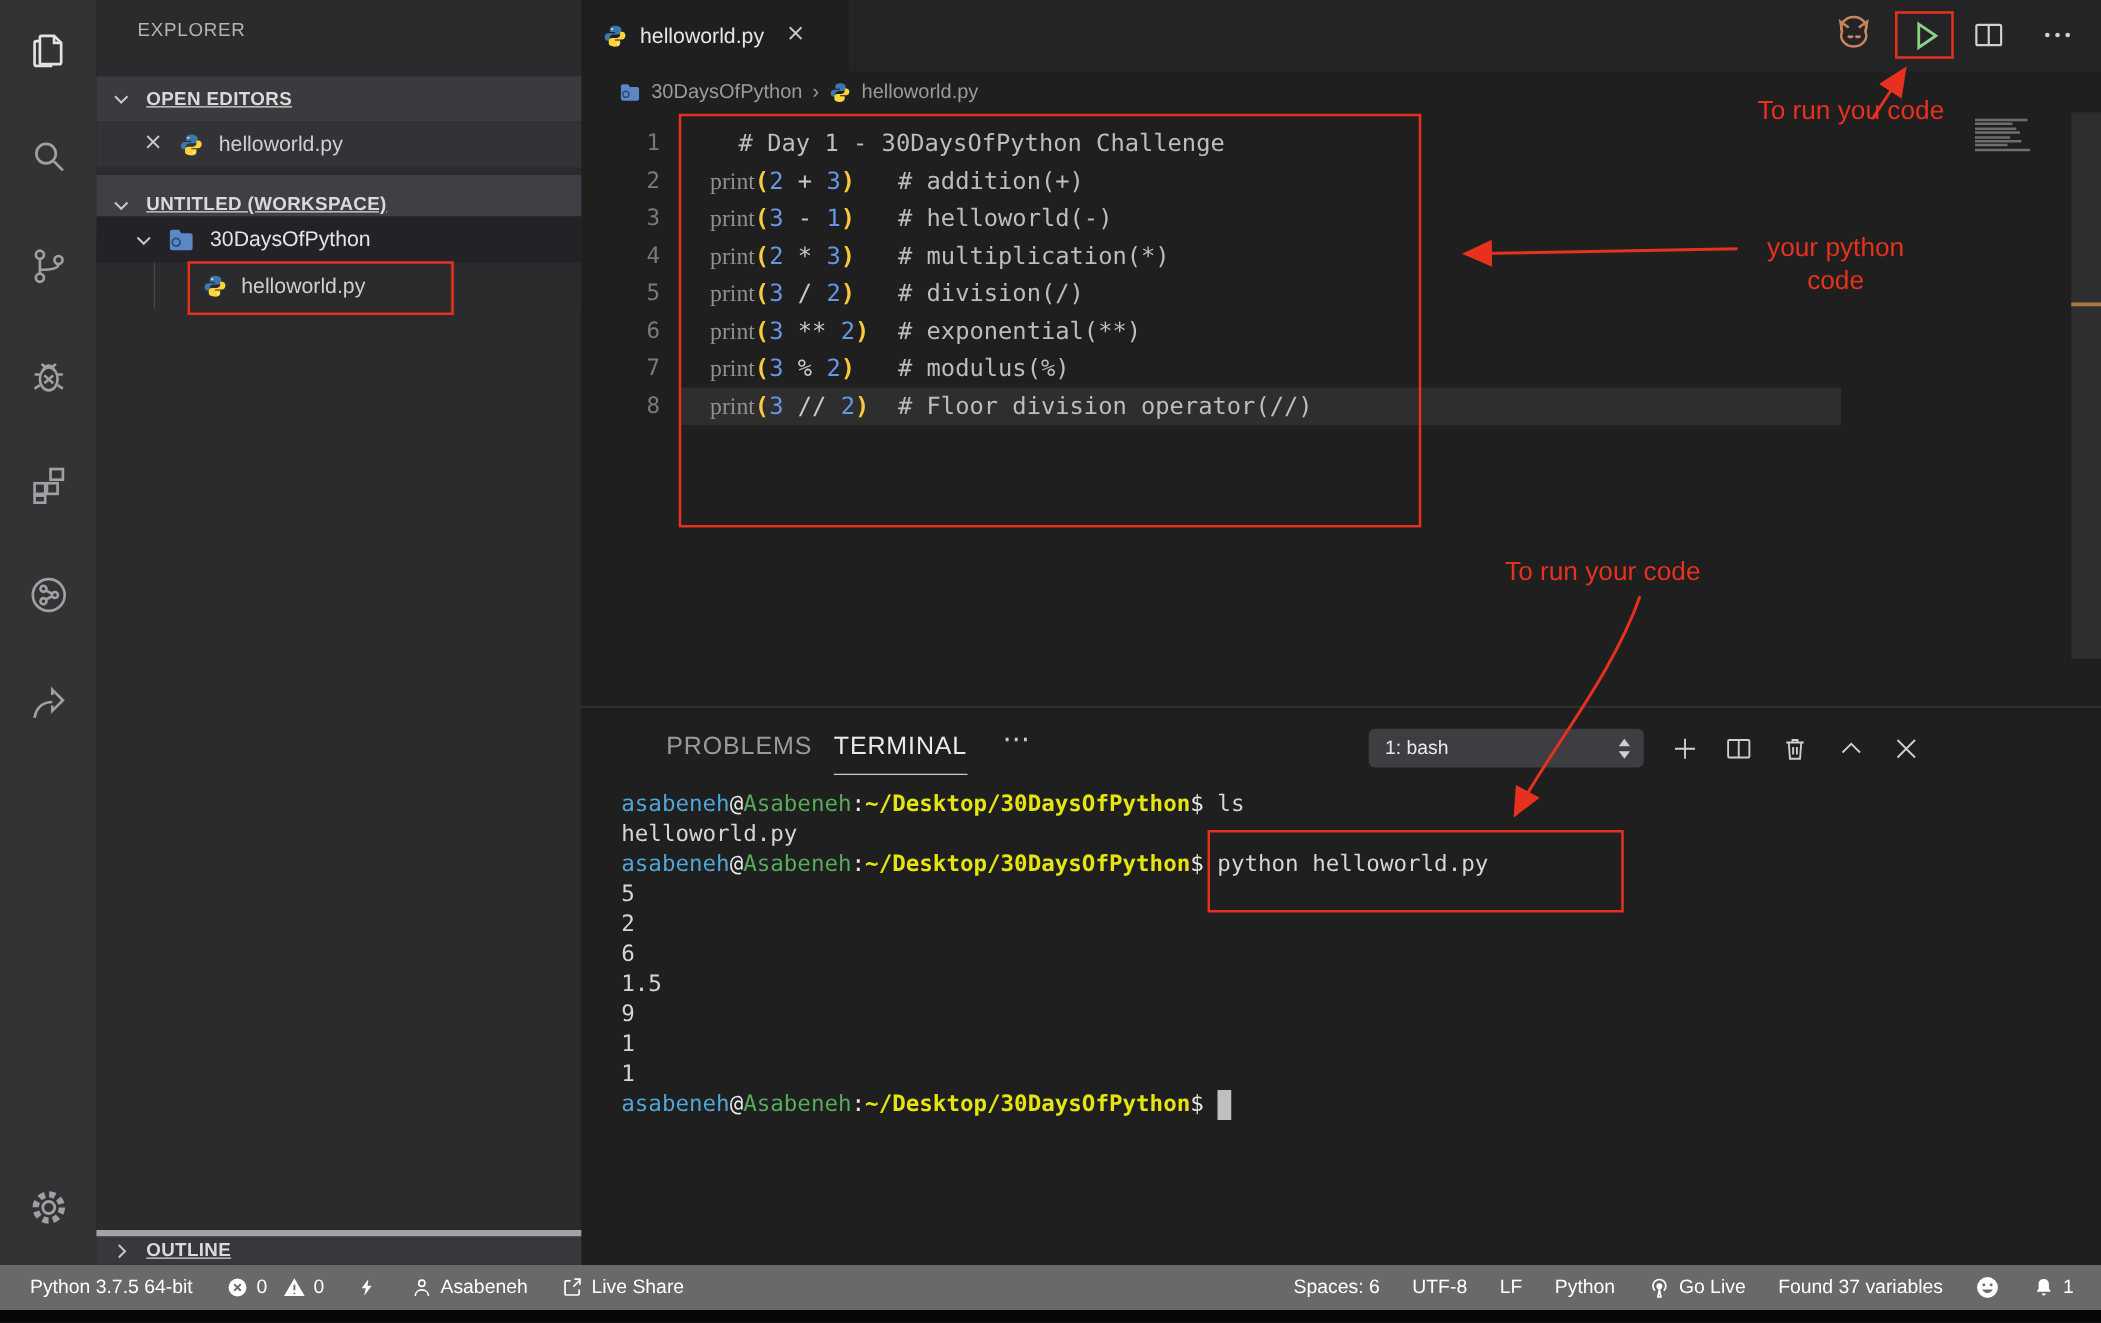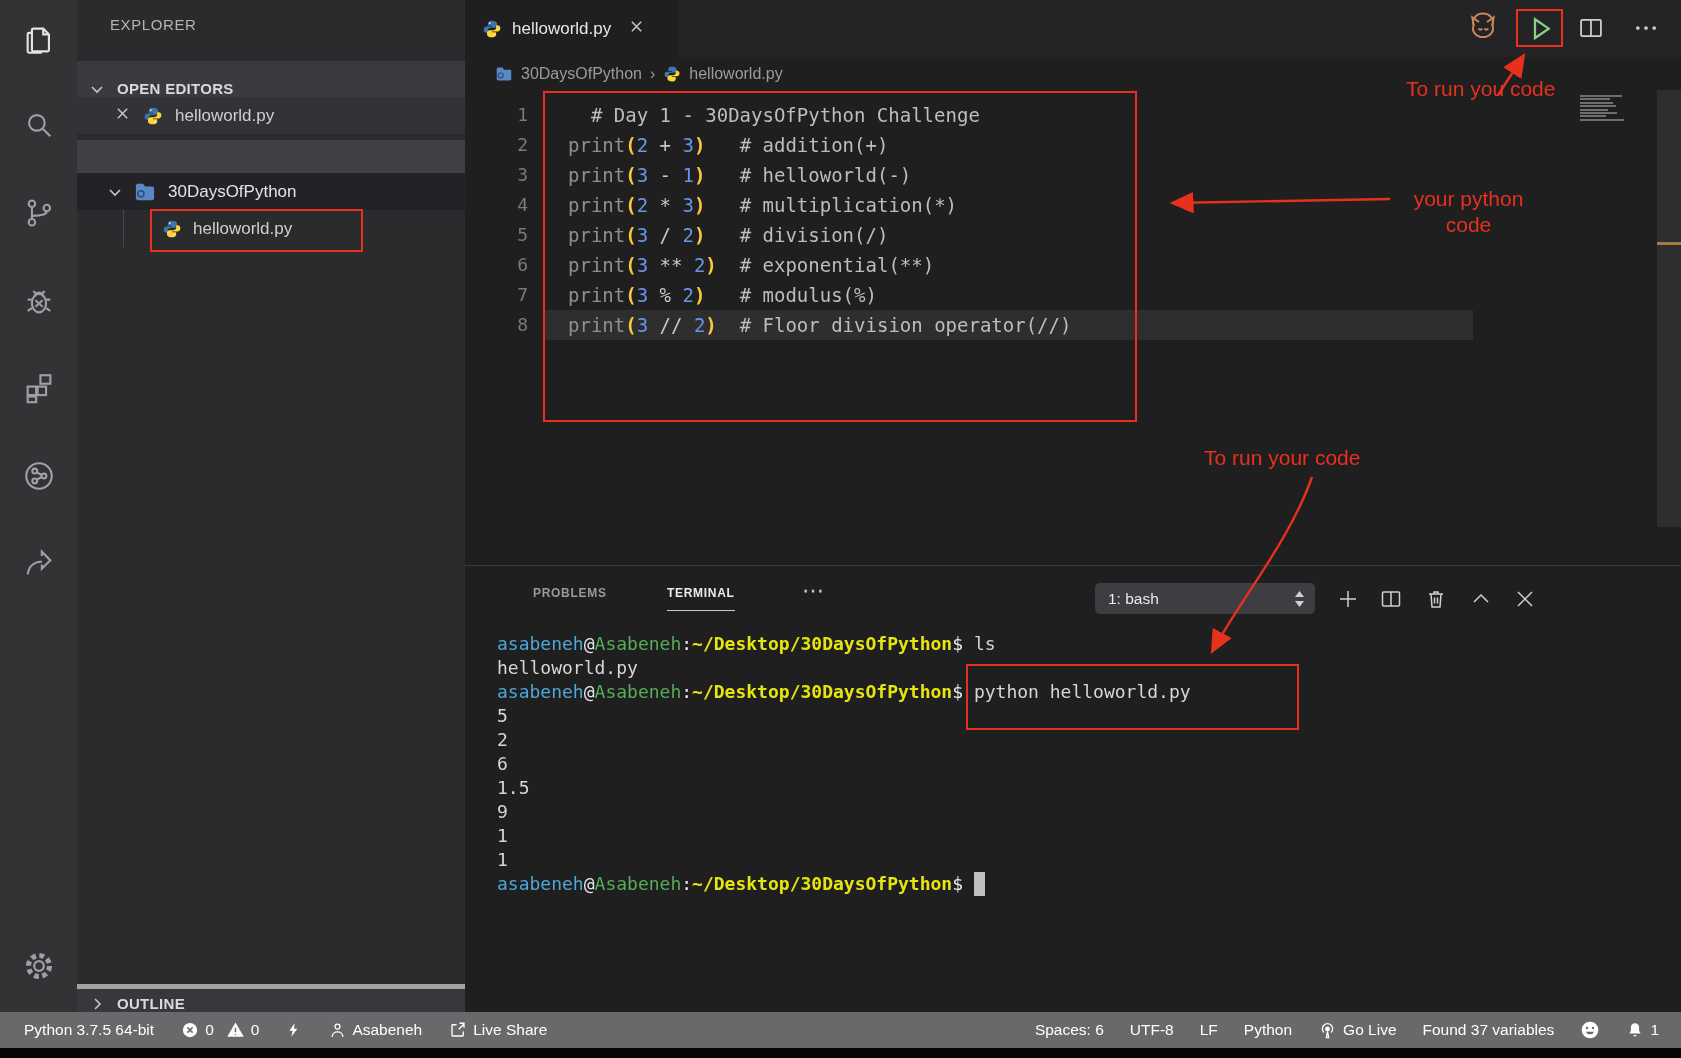--- a/index.html
+++ b/index.html
@@ -8,21 +8,21 @@
 
   
   .activity-bar { position:absolute; left:0; top:0; width:77px; height:1048px; background:#333336; z-index:3; }
   .ab-icon { position:absolute; left:19px; width:40px; height:40px; display:flex; align-items:center; justify-content:center; color:#9fa0a3; cursor:pointer; }
   .ab-icon.active { color:#e4e4e4; }
   .ab-icon svg { stroke:currentColor; fill:none; stroke-width:1.5; }
 
   
   .sidebar { position:absolute; left:77px; top:0; width:388px; height:1048px; background:#2b2b2e; z-index:2; color:#cfcfcf; }
   .sb-title { position:absolute; top:16px; left:33px; font-size:15px; letter-spacing:0.6px; color:#b4b4b6; }
-  .sb-header { position:absolute; left:0; width:100%; display:flex; align-items:flex-end; font-size:15px; font-weight:bold; color:#dadada; letter-spacing:0.3px; cursor:pointer; }
+  .sb-header { position:absolute; left:0; width:100%; display:flex; align-items:center; font-size:15px; font-weight:bold; color:#dadada; letter-spacing:0.3px; cursor:pointer;text-decoration:underline; }
   .sb-h-open { top:61px; height:36px; background:#3a3a3f; }
   .sb-h-ws { top:140px; height:47px; background:#3f3f45; }
   .sb-h-outline { top:984px; height:28px; background:#37373c; border-top:5px solid #a3a3a3; }
   .sb-row { position:absolute; left:0; width:100%; display:flex; align-items:center; font-size:17px; cursor:pointer; }
   .sb-row-openfile { top:97px; height:37px; background:#323237; }
   .sb-row-folder { top:173px; height:37px; background:#232327; color:#e4e4e4; }
   .sb-row-file { top:210px; height:37px; background:#2b2b2e; }
   .chev { flex:0 0 auto; display:inline-flex; }
   .chev svg, .x-close svg { stroke:#c8c8c8; fill:none; stroke-width:1.6; }
   .indent-guide { position:absolute; left:46px; top:0; bottom:0; width:1px; background:#45454a; }
@@ -35,35 +35,35 @@
   .tab .x-close { margin-left:18px; cursor:pointer; }
   .ed-action { position:absolute; top:8px; width:40px; height:40px; display:flex; align-items:center; justify-content:center; cursor:pointer; }
   .breadcrumb { position:absolute; top:57px; left:0; width:100%; height:34px; display:flex; align-items:center; padding-left:30px; gap:8px; font-size:16px; color:#9b9b9d; }
   .breadcrumb .bc-item { cursor:pointer; }
 
   #code-lines { position:absolute; top:100px; left:0; right:0; font-family:"DejaVu Sans Mono", monospace; font-size:19px; }
   .code-line { position:relative; display:flex; height:30px; line-height:30px; }
   .code-line .ln { position:relative; z-index:1; width:63px; text-align:right; color:#7a7a7e; font-size:18px; }
   .code-line .lc { position:relative; z-index:1; padding-left:40px; white-space:pre; }
   .code-line.active::before { content:""; position:absolute; left:78px; top:0; width:930px; height:100%; background:rgba(255,255,255,0.07); }
-  .tok-kw { color:#8f8f8f; }
+  .tok-kw { color:#8f8f8f;font-family:Liberation Serif, serif; }
   .tok-paren { color:#fdc93c; font-weight:bold; }
   .tok-num { color:#6796e6; }
   .tok-op { color:#c8c8c8; }
   .tok-comment { color:#bdbdbd; }
   .tok-plain { color:#d0d0d0; }
 
   .minimap { position:absolute; left:1115px; top:95px; width:46px; }
   .mm-line { height:2px; margin-bottom:1.4px; background:rgba(190,190,190,0.5); }
   .scroll-strip { position:absolute; left:1192px; top:90px; width:24px; height:437px; background:#2e2e31; cursor:pointer; }
   .scroll-marker { position:absolute; left:0; top:152px; width:100%; height:3px; background:#a8793f; }
 
   
   .panel { position:absolute; left:465px; top:565px; width:1216px; height:447px; background:#1f1f1f; border-top:1px solid #3a3a3a; }
-  .p-tab { position:absolute; top:20px; font-size:12px; letter-spacing:0.7px; cursor:pointer;font-weight:bold; }
+  .p-tab { position:absolute; top:20px; font-size:20px; letter-spacing:0.7px; cursor:pointer; }
   .p-tab-problems { left:68px; color:#9a9a9c; }
   .p-tab-terminal { left:202px; color:#eaeaea; padding-bottom:10px; border-bottom:1.5px solid #c9c9c9; }
   .p-dots { position:absolute; left:337px; top:12px; font-size:22px; color:#cccccc; cursor:pointer; }
   .shell-select { position:absolute; left:630px; top:17px; width:220px; height:31px; background:#3e3e42; border-radius:5px; display:flex; align-items:center; padding:0 10px 0 13px; font-size:15.5px; color:#eaeaea; cursor:pointer;text-align:center; }
   .shell-select .spn { margin-left:auto; display:inline-flex; }
   .p-action { position:absolute; top:13px; width:40px; height:40px; display:flex; align-items:center; justify-content:center; color:#cfcfcf; cursor:pointer; }
   .p-action svg { stroke:currentColor; fill:none; stroke-width:1.5; }
 
   #term-lines { position:absolute; left:32px; top:66px; font-family:"DejaVu Sans Mono", monospace; font-size:18px; }
   .term-line { white-space:pre; height:24px; line-height:24px; }

